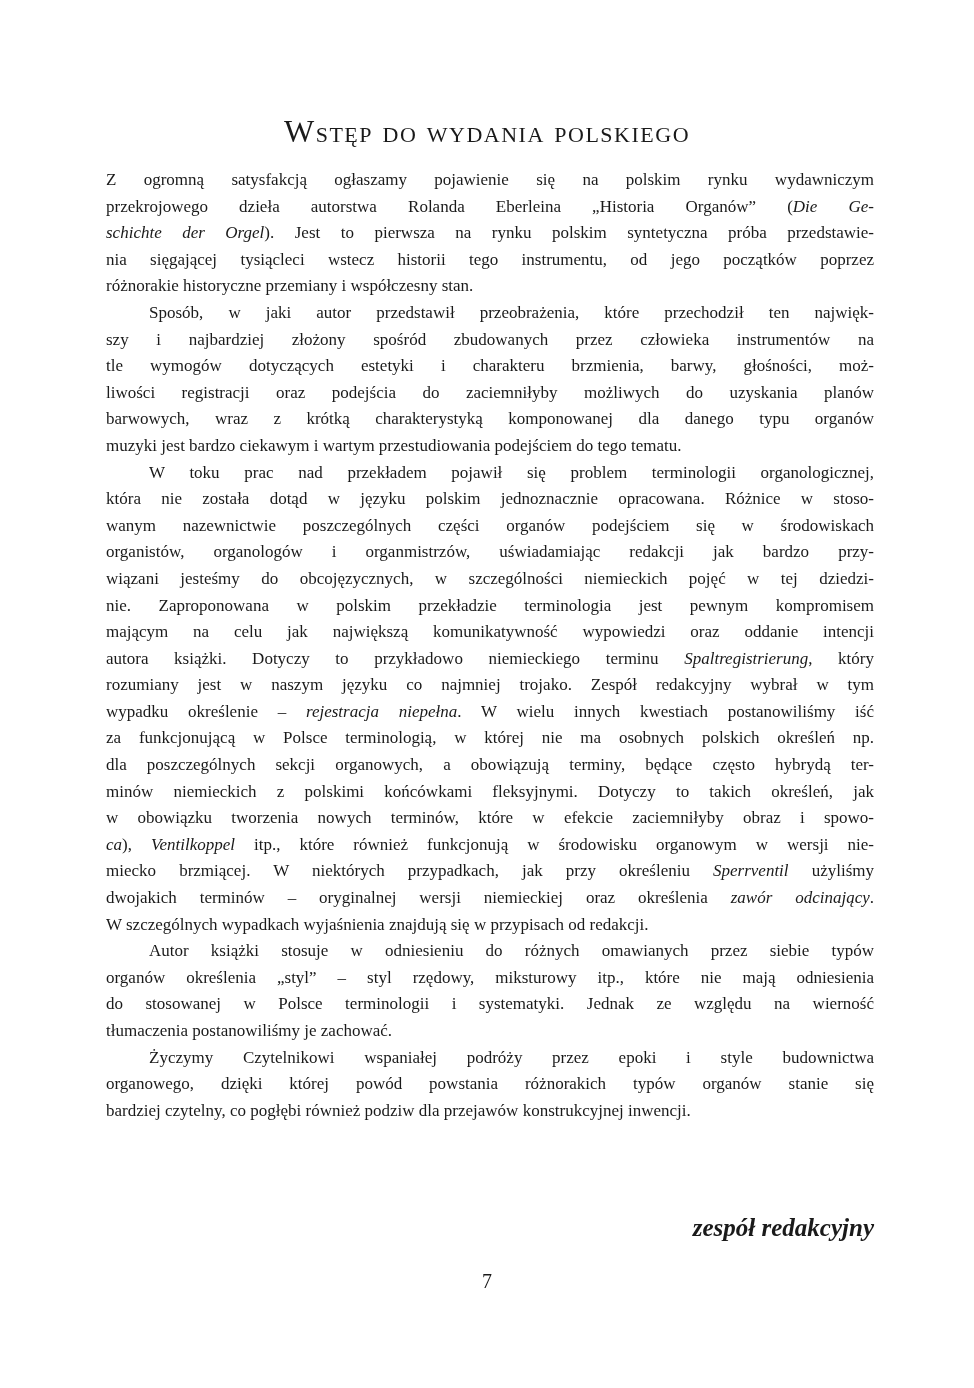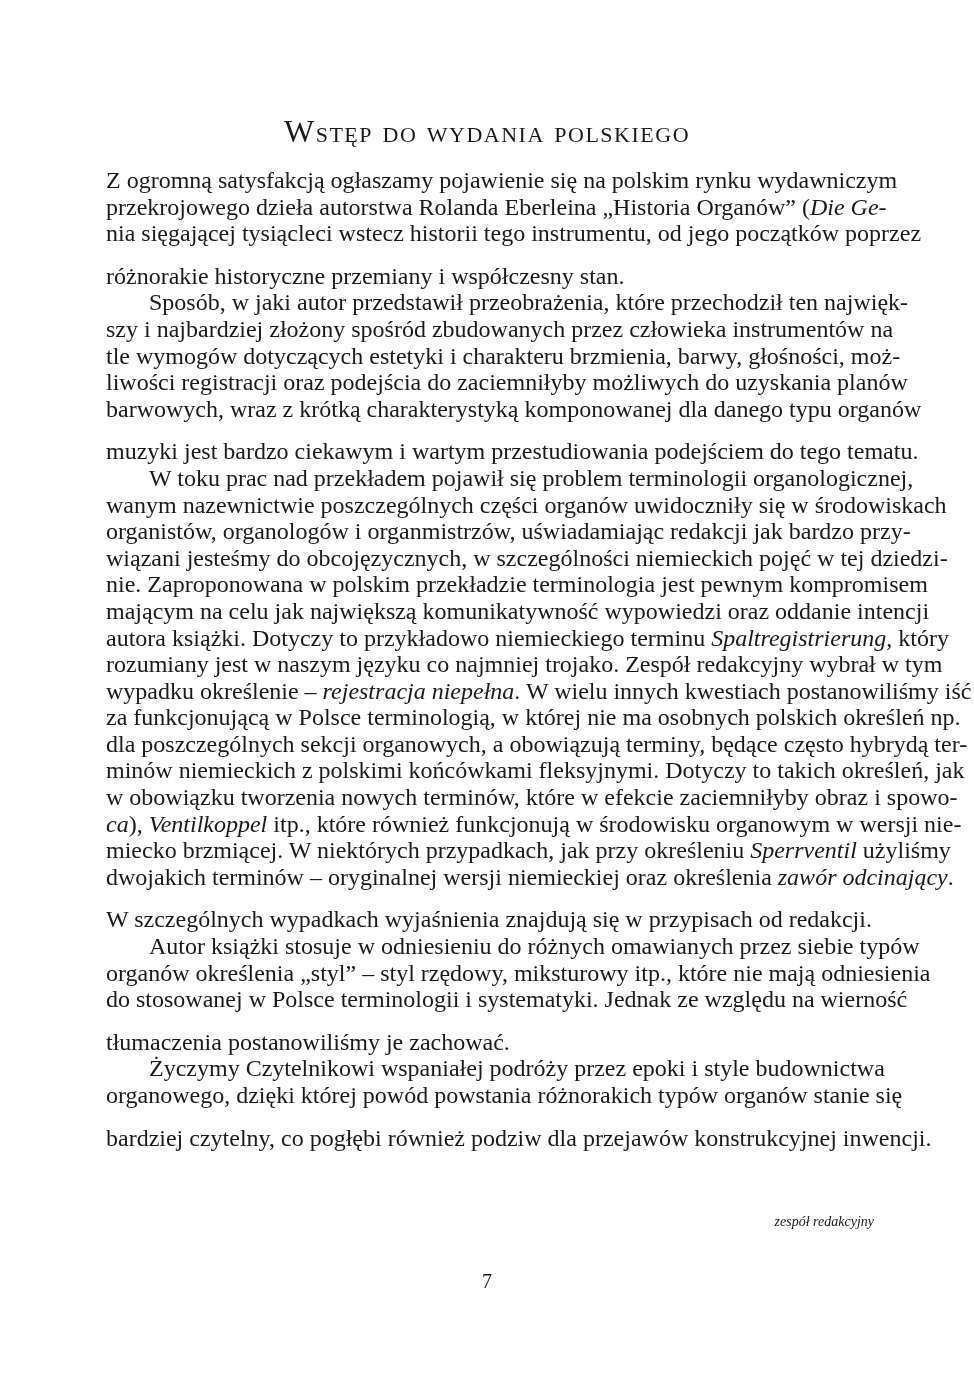--- a/index.html
+++ b/index.html
@@ -1,51 +1,53 @@
 <!DOCTYPE html>
 <html><head>
 <meta charset="utf-8">
 <style>
   html, body { margin:0; padding:0; background:#ffffff; }
   body { width:974px; height:1388px; position:relative; overflow:hidden;
          font-family:"Liberation Serif","DejaVu Serif",serif; color:#1a1a1a; }
   .title { position:absolute; left:0; width:974px; top:92px; text-align:center;
            font-size:32px; letter-spacing:1.5px; font-variant:small-caps; font-weight:normal; }
   .body-text { position:absolute; left:106px; width:768px; top:167px; }
-  .line { display:block; height:26.6px; line-height:26.6px; font-size:24px;
+  .line { display:block; height:26.6px; line-height:26.6px; font-size:17px;
           white-space:nowrap; text-align:justify; text-align-last:justify; }
-  .line.last { text-align-last:left;margin-top:16px; }
+  .line.last { text-align-last:left; }
   .line.indent { padding-left:43px; }
   .line i { }
-  .signature { position:absolute; right:100px; top:1214px; font-size:14px; font-style:italic; }
+  .signature { position:absolute; right:100px; top:1214px; font-size:25px; font-style:italic;font-weight:bold; }
   .page-number { position:absolute; left:0; width:974px; top:1270px; text-align:center; font-size:20px; }
 </style>
 </head>
 <body>
 
 <h1 class="title">Wstęp do wydania polskiego</h1>
 
 <div class="body-text" id="body-text">
     <div>
       <span class="line">Z ogromną satysfakcją ogłaszamy pojawienie się na polskim rynku wydawniczym</span>
       <span class="line">przekrojowego dzieła autorstwa Rolanda Eberleina „Historia Organów” (<i>Die Ge-</i></span>
+      <span class="line"><i>schichte der Orgel</i>). Jest to pierwsza na rynku polskim syntetyczna próba przedstawie-</span>
       <span class="line">nia sięgającej tysiącleci wstecz historii tego instrumentu, od jego początków poprzez</span>
       <span class="line last">różnorakie historyczne przemiany i współczesny stan.</span>
     </div>
     <div>
       <span class="line indent">Sposób, w jaki autor przedstawił przeobrażenia, które przechodził ten najwięk-</span>
       <span class="line">szy i najbardziej złożony spośród zbudowanych przez człowieka instrumentów na</span>
       <span class="line">tle wymogów dotyczących estetyki i charakteru brzmienia, barwy, głośności, moż-</span>
       <span class="line">liwości registracji oraz podejścia do zaciemniłyby możliwych do uzyskania planów</span>
       <span class="line">barwowych, wraz z krótką charakterystyką komponowanej dla danego typu organów</span>
       <span class="line last">muzyki jest bardzo ciekawym i wartym przestudiowania podejściem do tego tematu.</span>
     </div>
     <div>
       <span class="line indent">W toku prac nad przekładem pojawił się problem terminologii organologicznej,</span>
-      <span class="line">wanym nazewnictwie poszczególnych części organów uwidoczniły się w środowiskach</span>
+      <span class="line">która nie została dotąd w języku polskim jednoznacznie opracowana. Różnice w stoso-</span>
+      <span class="line">wanym nazewnictwie poszczególnych części organów podejściem się w środowiskach</span>
       <span class="line">organistów, organologów i organmistrzów, uświadamiając redakcji jak bardzo przy-</span>
       <span class="line">wiązani jesteśmy do obcojęzycznych, w szczególności niemieckich pojęć w tej dziedzi-</span>
       <span class="line">nie. Zaproponowana w polskim przekładzie terminologia jest pewnym kompromisem</span>
       <span class="line">mającym na celu jak największą komunikatywność wypowiedzi oraz oddanie intencji</span>
       <span class="line">autora książki. Dotyczy to przykładowo niemieckiego terminu <i>Spaltregistrierung</i>, który</span>
       <span class="line">rozumiany jest w naszym języku co najmniej trojako. Zespół redakcyjny wybrał w tym</span>
       <span class="line">wypadku określenie – <i>rejestracja niepełna</i>. W wielu innych kwestiach postanowiliśmy iść</span>
       <span class="line">za funkcjonującą w Polsce terminologią, w której nie ma osobnych polskich określeń np.</span>
       <span class="line">dla poszczególnych sekcji organowych, a obowiązują terminy, będące często hybrydą ter-</span>
       <span class="line">minów niemieckich z polskimi końcówkami fleksyjnymi. Dotyczy to takich określeń, jak</span>

